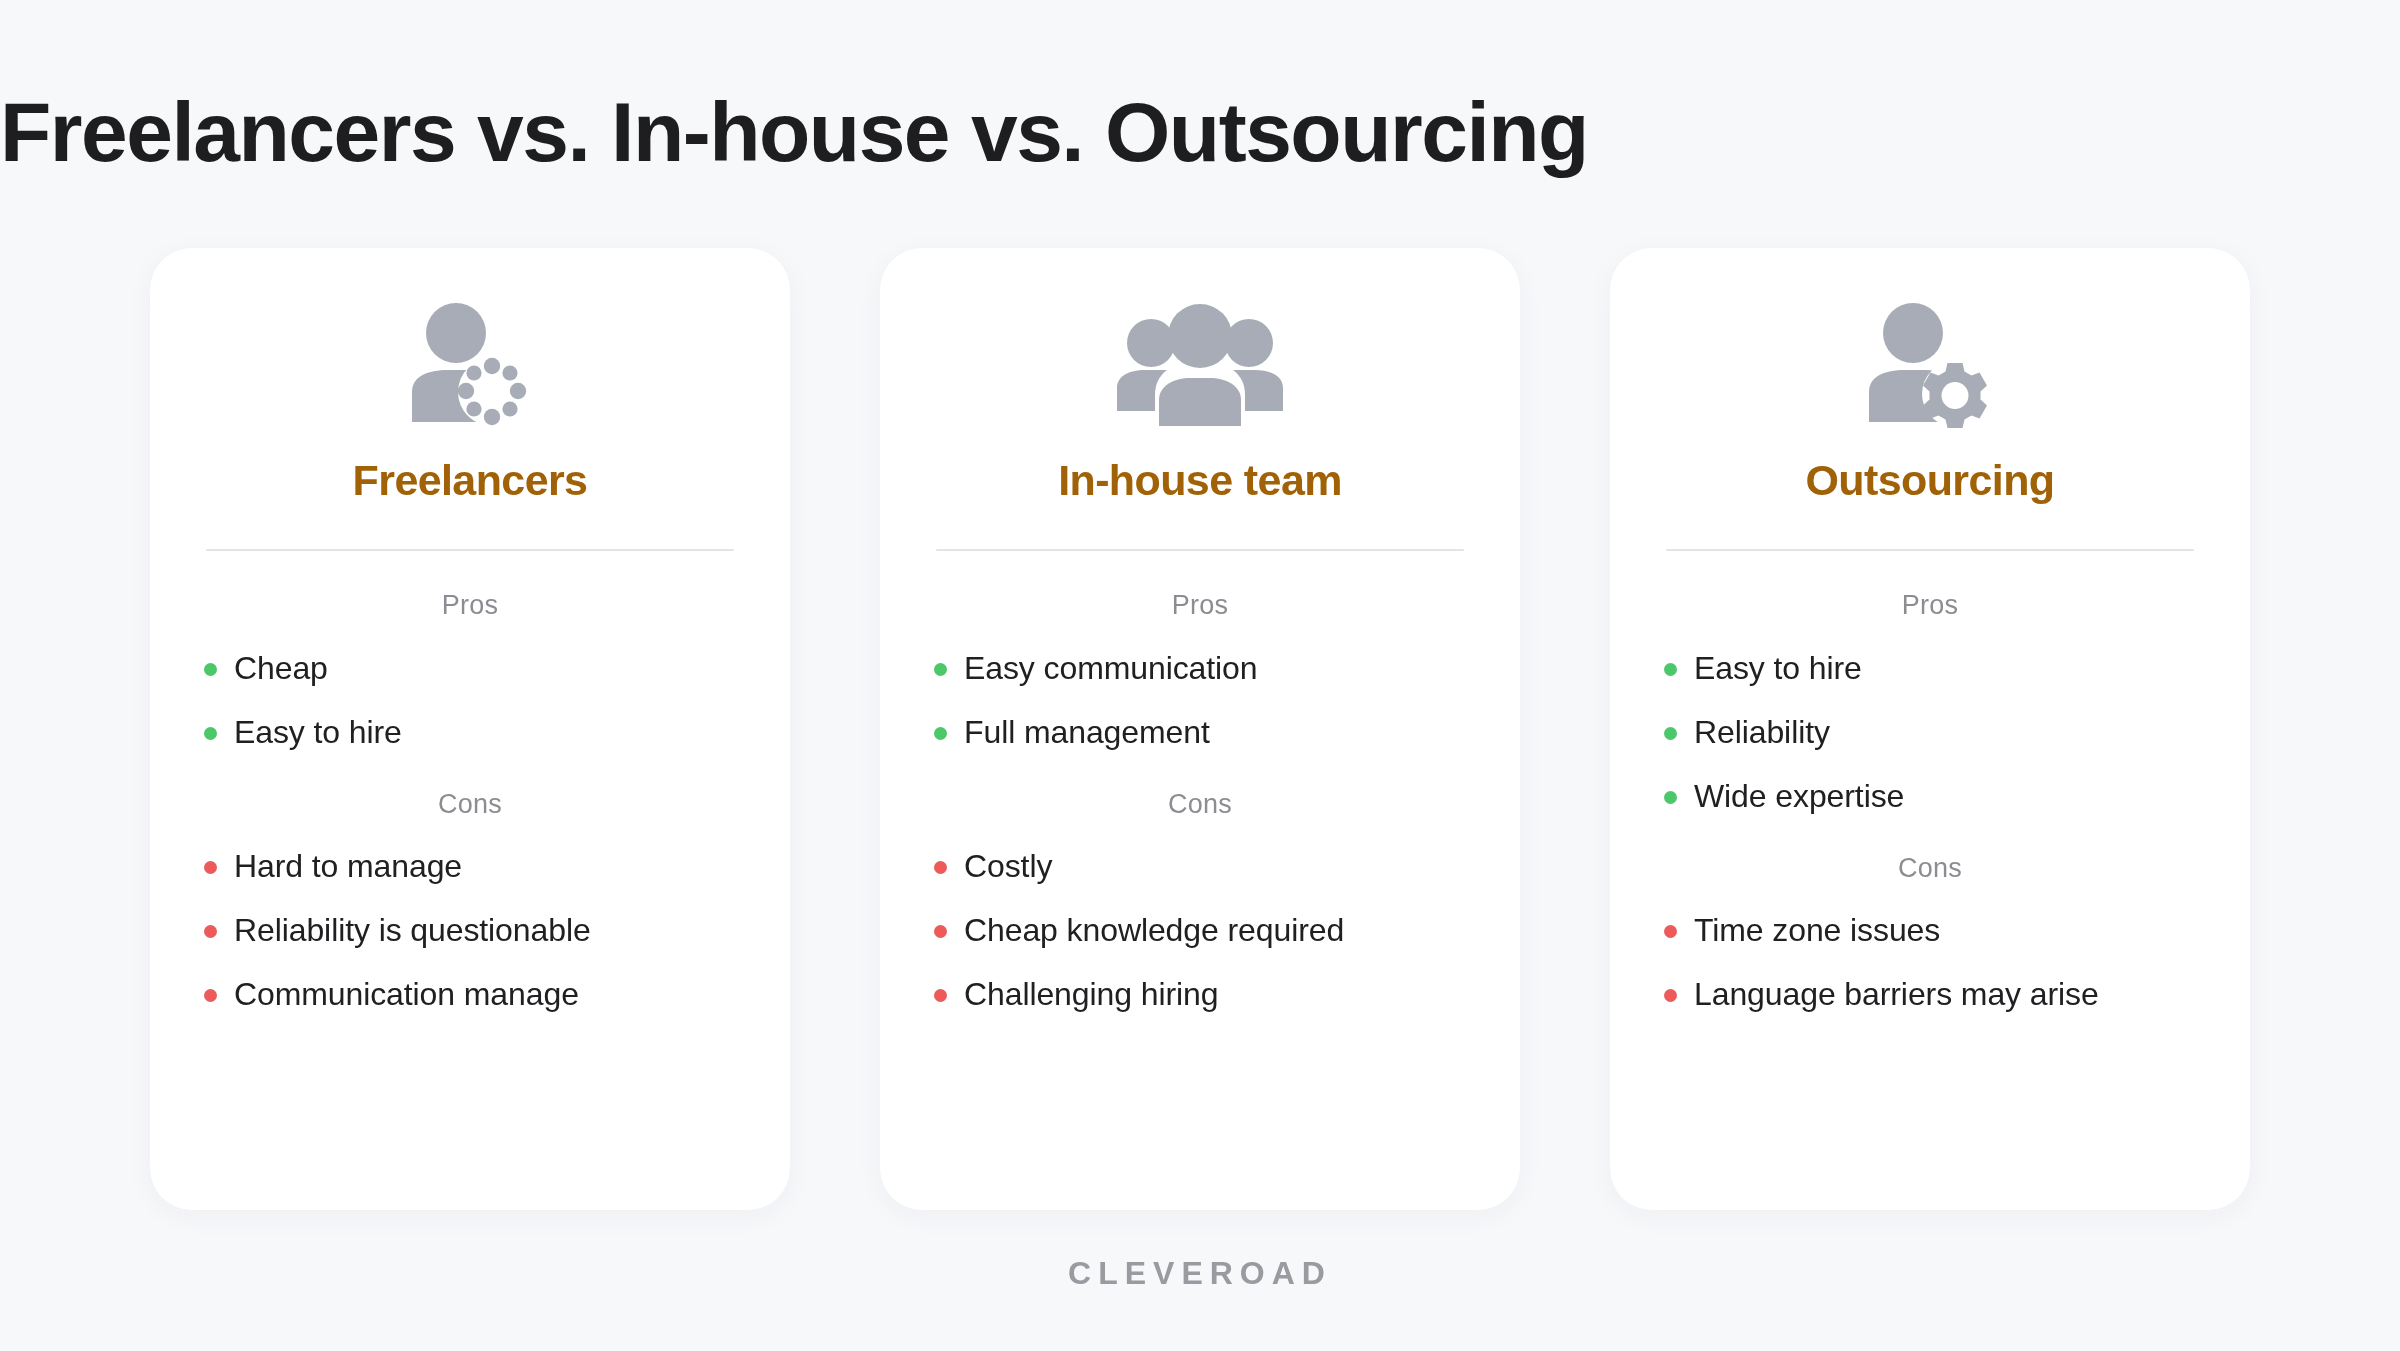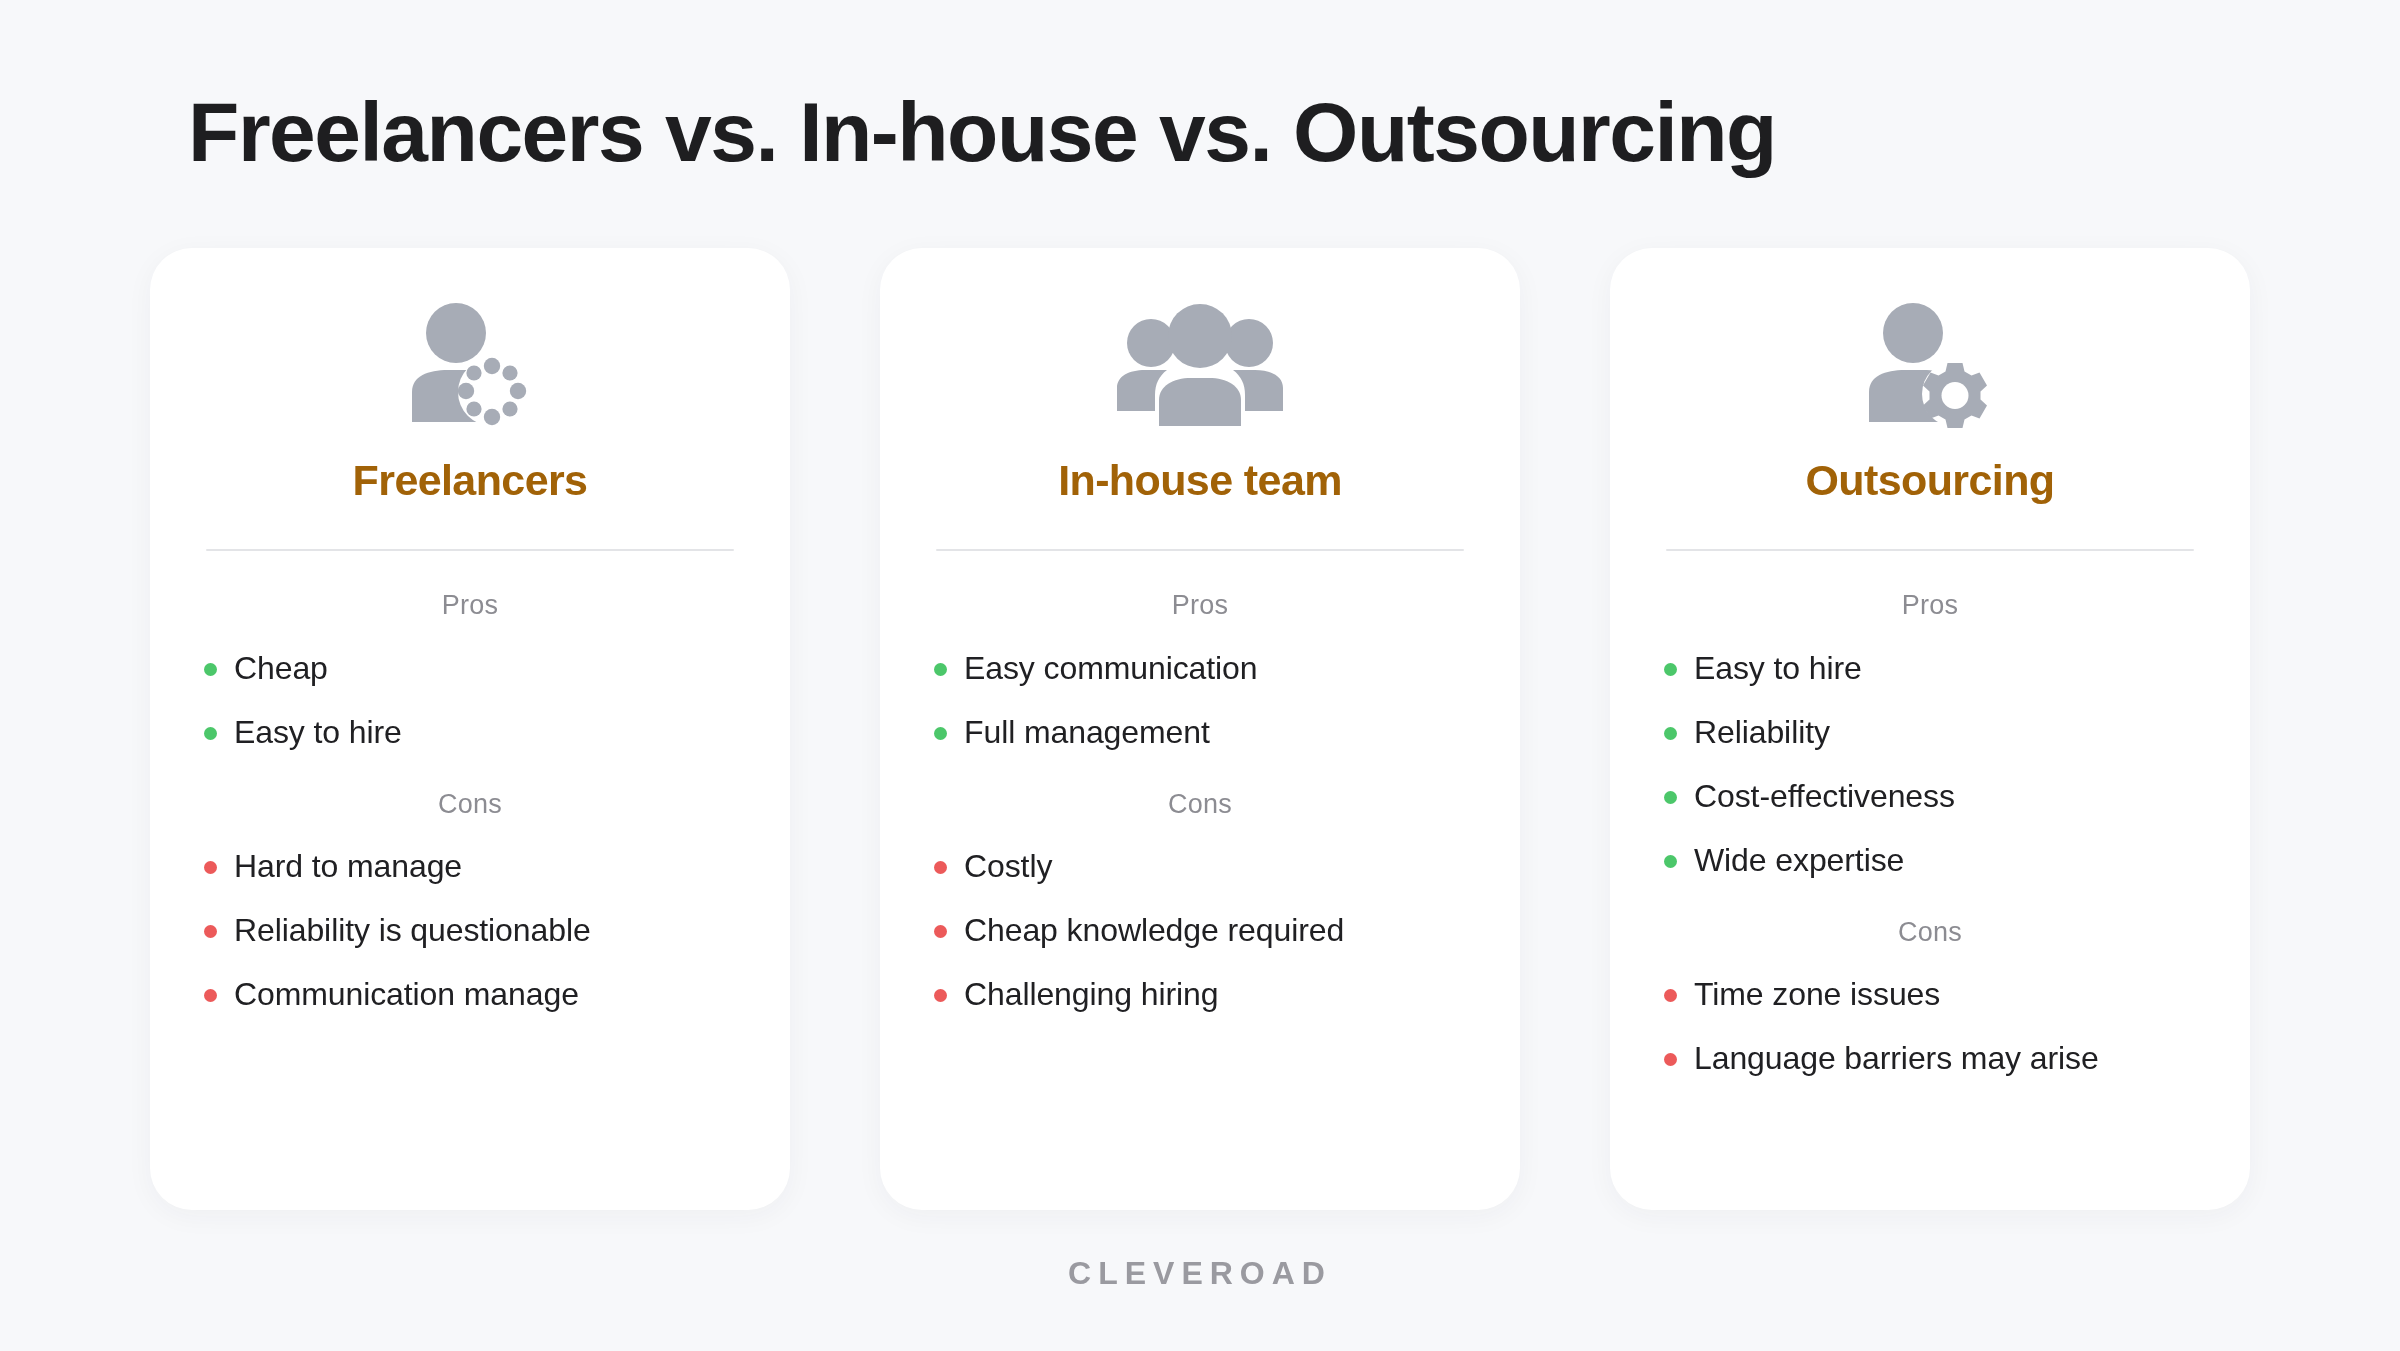--- a/index.html
+++ b/index.html
@@ -19,21 +19,20 @@
     height: 1351px;
     background: #F7F8FA;
   }
 
   
   .page-title {
     position: absolute;
     top: 86px;
     left: 0;
     width: 1964px;
-    text-align: center;
     font-size: 84px;
     font-weight: 700;
     letter-spacing: -1.5px;
     color: #1E1E20;
     line-height: 1.1;
     white-space: nowrap;
   }
 
   
   .cards-row {
@@ -284,24 +283,20 @@
           <li class="bullet-item">
             <span class="bullet-dot pro"></span>
             <span>Easy to hire</span>
           </li>
           <li class="bullet-item">
             <span class="bullet-dot pro"></span>
             <span>Reliability</span>
           </li>
           <li class="bullet-item">
             <span class="bullet-dot pro"></span>
-            <span>Cost-effectiveness</span>
-          </li>
-          <li class="bullet-item">
-            <span class="bullet-dot pro"></span>
             <span>Wide expertise</span>
           </li>
         </ul>
       </div>
 
       <div class="section cons-section">
         <div class="section-label">Cons</div>
         <ul class="bullet-list">
           <li class="bullet-item">
             <span class="bullet-dot con"></span>

